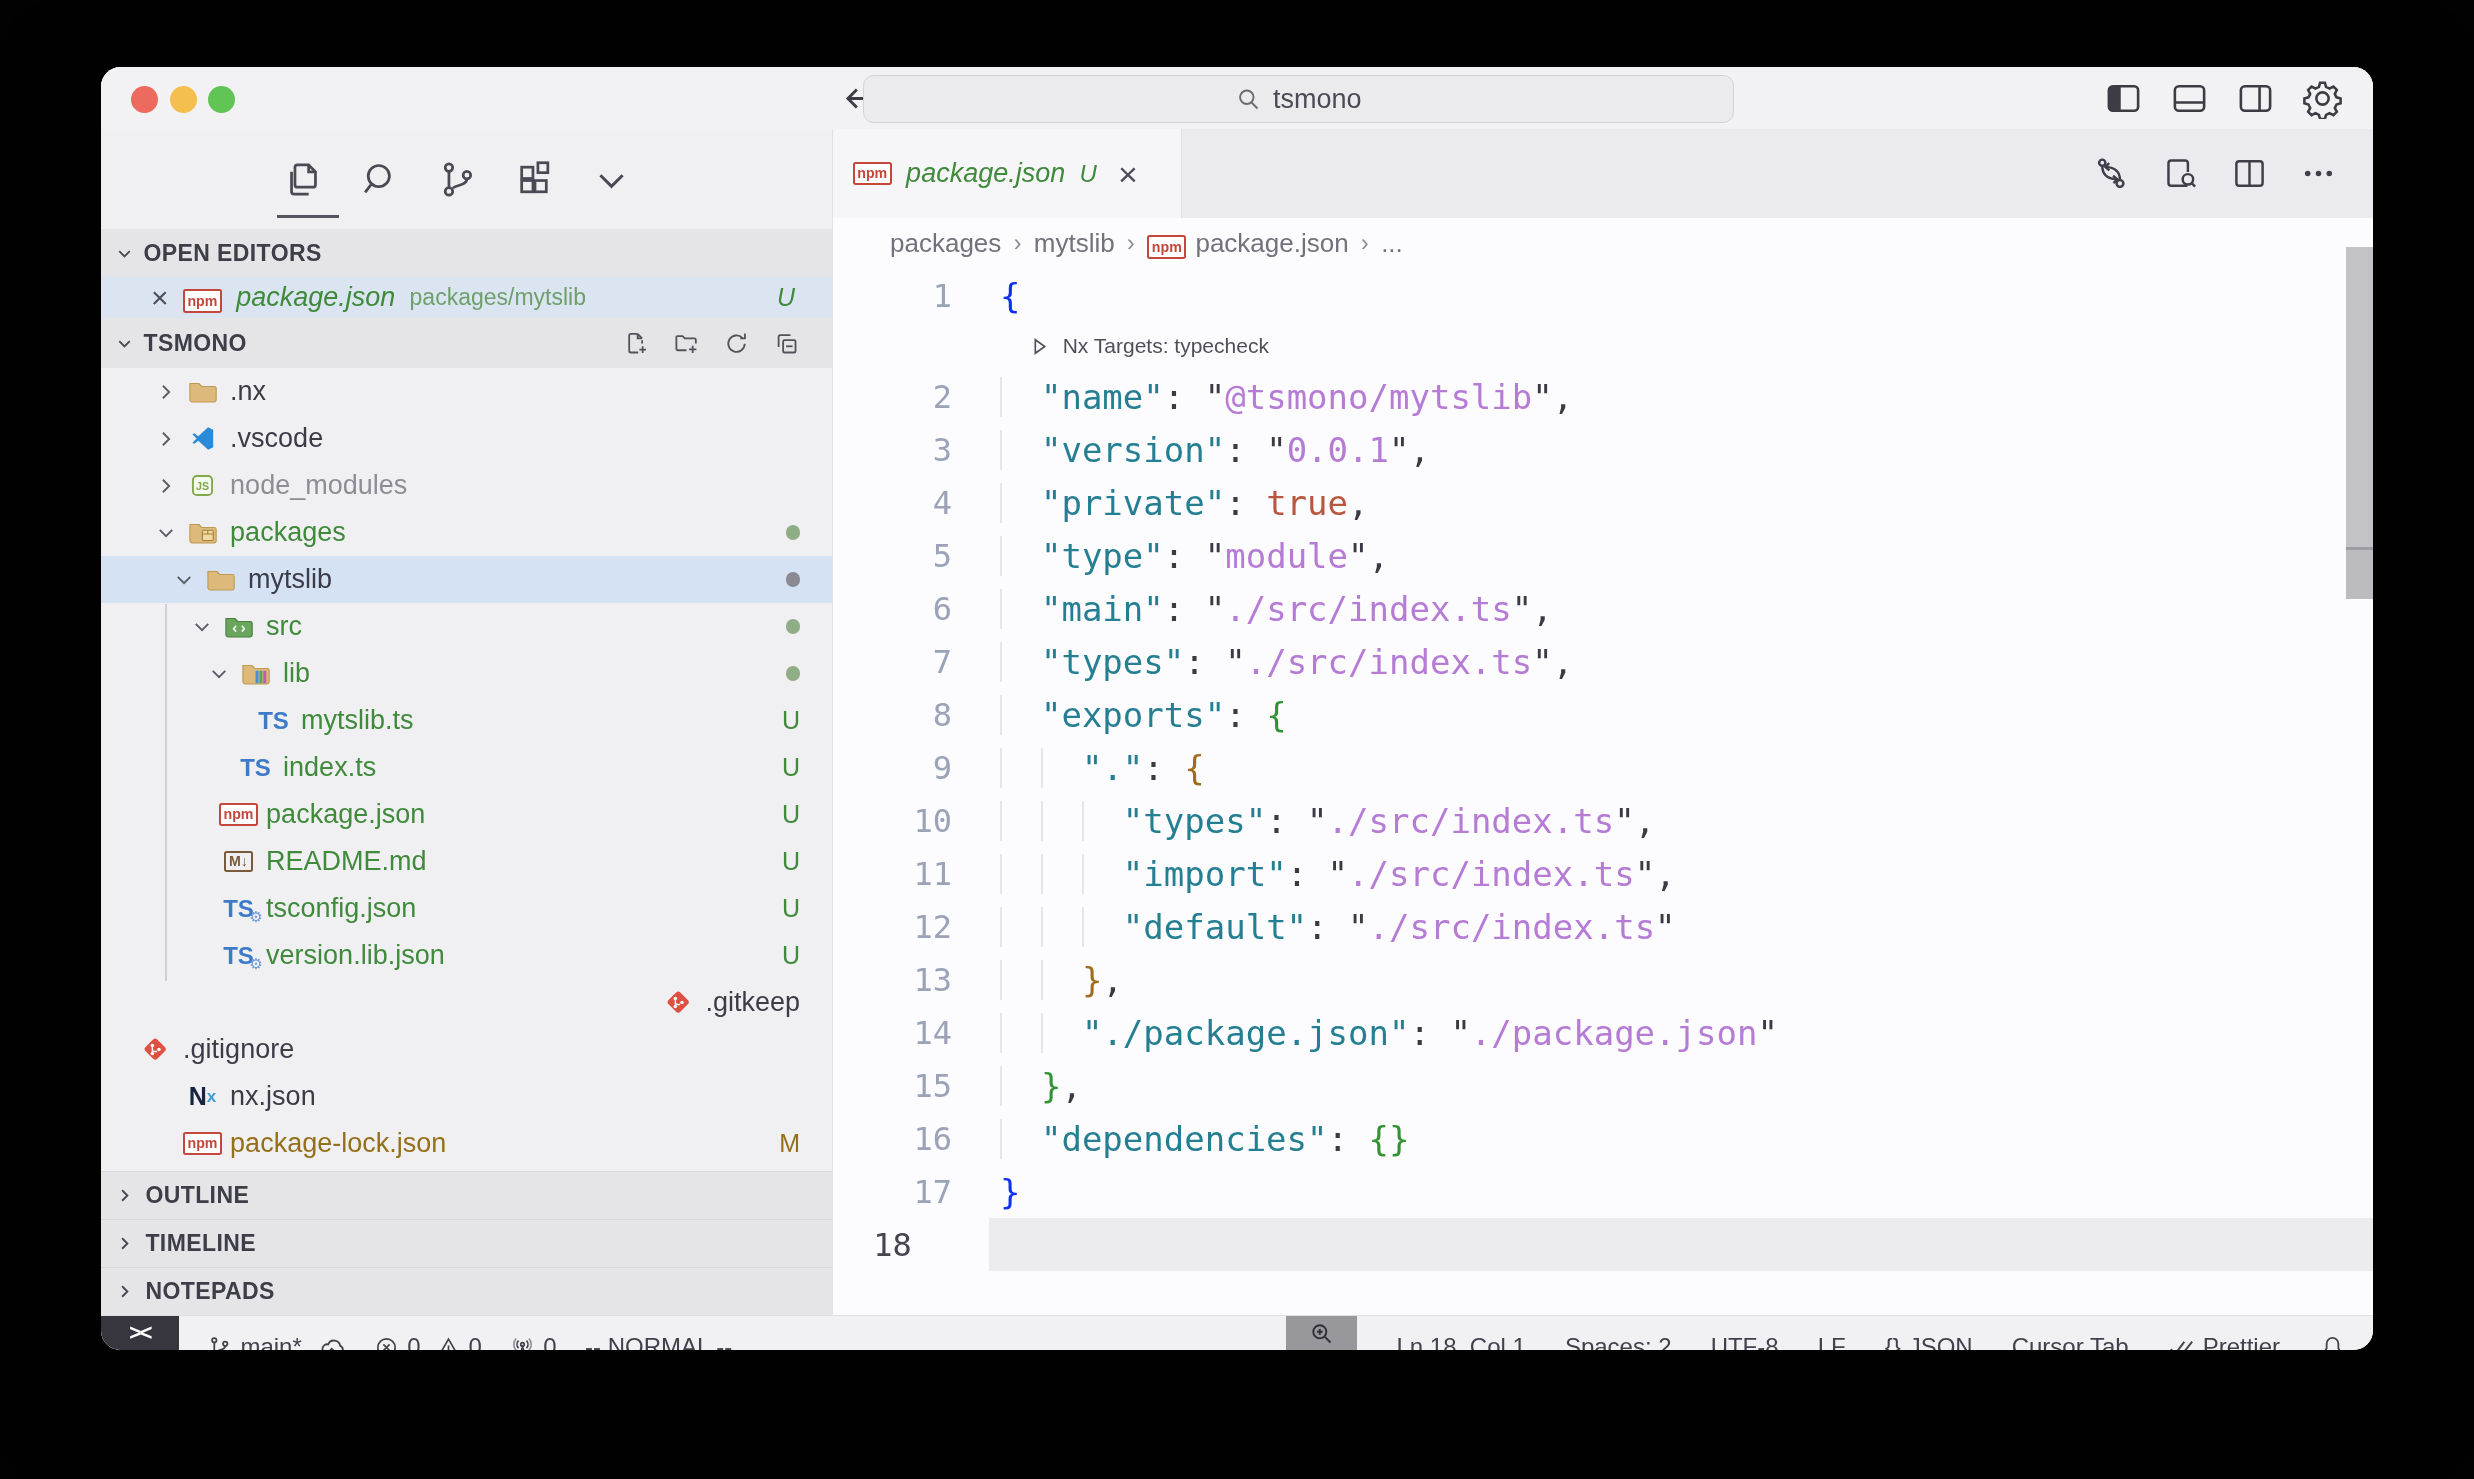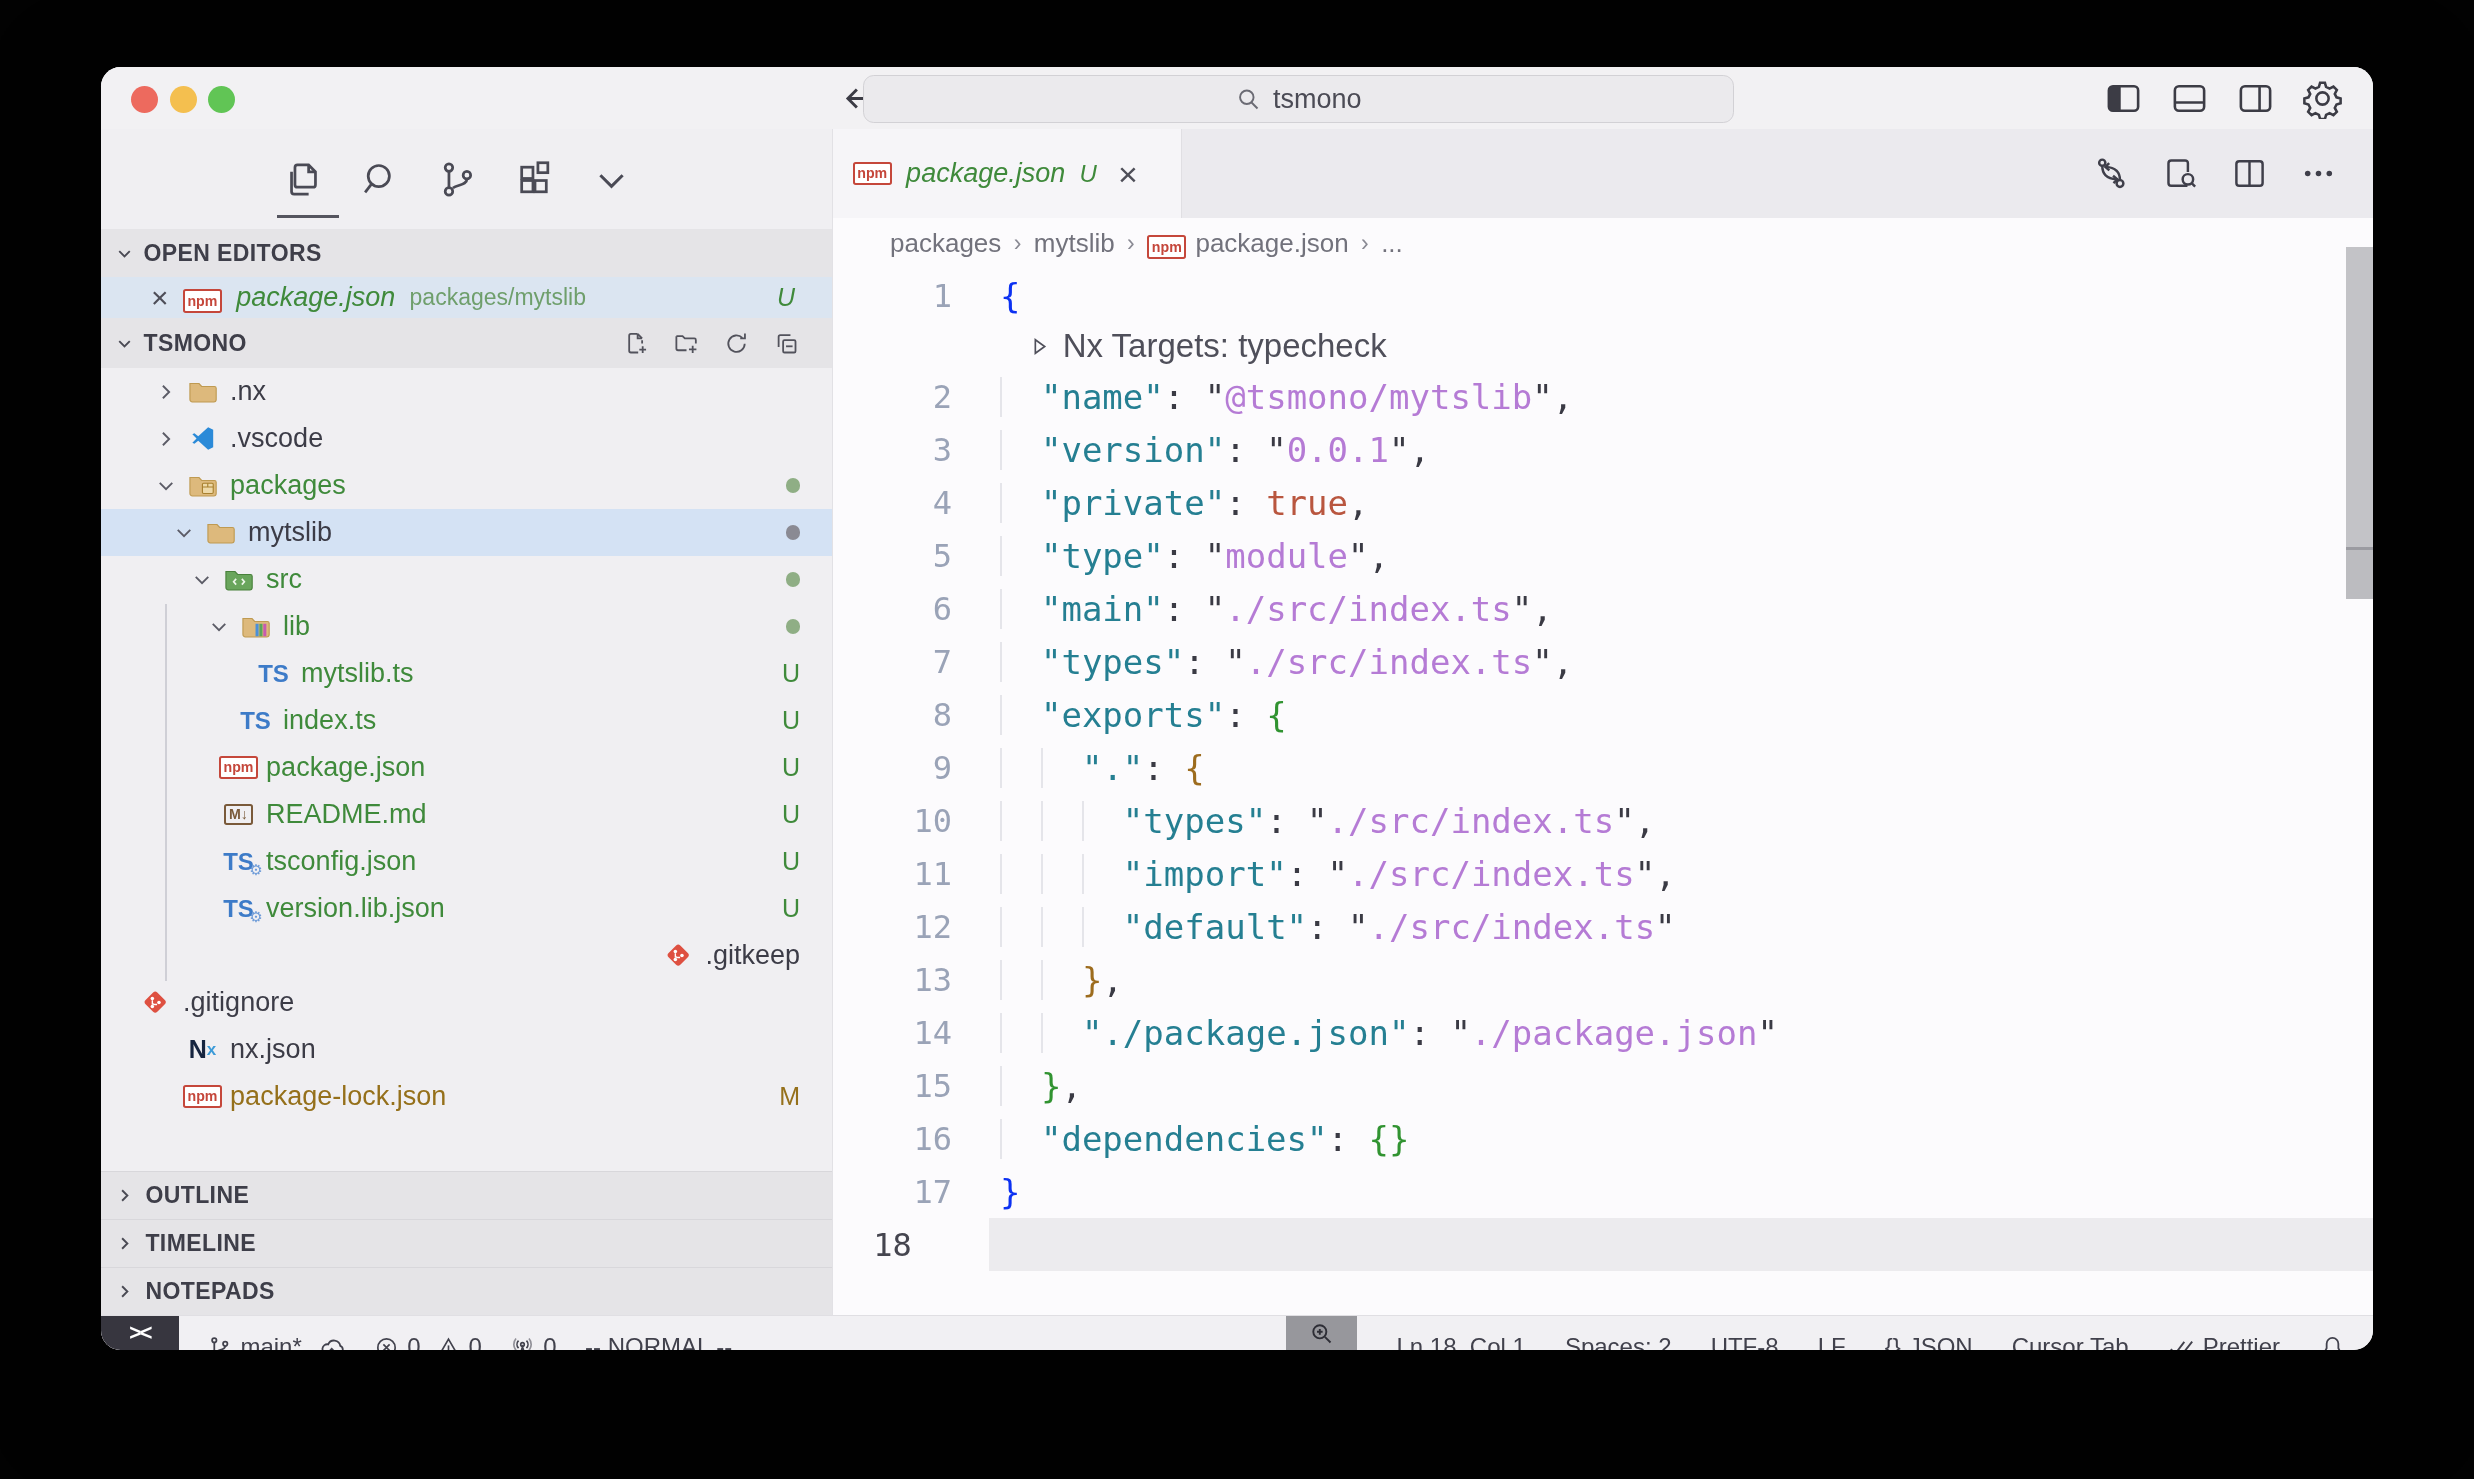--- a/index.html
+++ b/index.html
@@ -60,21 +60,21 @@
                font-size:26px;color:#72727c;background:#fcfbfd;}
   .crumbsep{color:#8a8a94;font-size:23px;}
   .codewrap{flex:1;position:relative;font-family:"DejaVu Sans Mono",monospace;font-size:34px;overflow:hidden;}
   .cline{height:53px;display:flex;align-items:center;}
   .cline.cur{background:linear-gradient(to right,transparent 156px,#ecebee 156px);}
   .lnum{width:119px;flex:none;text-align:right;color:#9aa3b7;font-size:32px;}
   .cur .lnum{color:#45454f;text-align:center;}
   .ltext{margin-left:48px;white-space:pre;color:#3a3a44;}
   .ltext span{white-space:pre;}
   .clens{height:48px;display:flex;align-items:center;padding-left:194px;gap:10.7px;
-         font-family:"Liberation Sans",sans-serif;font-size:33px;color:#4f4f5a;}
+         font-family:"Liberation Sans",sans-serif;font-size:21px;color:#4f4f5a;}
   .tok-g{background:linear-gradient(to right,#e5e5ea 1.8px,transparent 1.8px);}
   .tok-k{color:#257f92;}
   .tok-p,.tok-q{color:#3a3a44;}
   .tok-s{color:#b57bd5;}
   .tok-bool{color:#b9563f;}
   .tok-b1{color:#0c31f2;}
   .tok-b2{color:#319331;}
   .tok-b3{color:#9d6c1e;}
   .scrollthumb{position:absolute;right:0;top:118px;width:27px;height:348px;background:#c3c3c7;}
   .scrollseg{position:absolute;right:0;top:418px;width:27px;height:49px;background:#bcbcc0;border-top:3.6px solid #9b9ba1;}
@@ -281,20 +281,34 @@
               <span class="ticon">
                 <svg width="27" height="27" viewBox="0 0 24 24">
                   <path d="M17 2 8.2 10 4.8 7.4 3 8.3 6.7 12 3 15.7 4.8 16.6 8.2 14 17 22 21.5 19.7 V4.3 Z" fill="#2b8ad8"></path>
                 </svg>
               </span>
               <span class="tlabel c-def">.vscode</span>
             </div>
             <div class="trow" style="padding-left: 47px;">
               <span class="chev">
                 <svg width="25" height="25" viewBox="0 0 24 24" fill="none" stroke="#5b5b66" stroke-width="1.8">
+                  <path d="M9.5 6.5 15.5 12.5 9.5 18.5"></path>
+                </svg>
+              </span>
+              <span class="ticon">
+                <svg width="27" height="27" viewBox="0 0 24 24" style="font-size:30px">
+                  <rect x="3.5" y="3.5" width="17" height="17" rx="3.5" fill="#f4f9ee" stroke="#82a94b" stroke-width="1.7"></rect>
+                  <text x="12" y="16" font-size="9.5" font-weight="bold" fill="#82a94b" text-anchor="middle" font-family="Liberation Sans, sans-serif">JS</text>
+                </svg>
+              </span>
+              <span class="tlabel c-dim">node_modules</span>
+            </div>
+            <div class="trow" style="padding-left: 47px;">
+              <span class="chev">
+                <svg width="25" height="25" viewBox="0 0 24 24" fill="none" stroke="#5b5b66" stroke-width="1.8">
                   <path d="M6.5 9.5 12.5 15.5 18.5 9.5"></path>
                 </svg>
               </span>
               <span class="ticon">
                 <svg width="30" height="25" viewBox="0 0 26 22">
                   <path d="M1.5 4 h8 l2.3 2.6 H23 a1.6 1.6 0 0 1 1.6 1.6 V18 a2.2 2.2 0 0 1 -2.2 2.2 H3.7 A2.2 2.2 0 0 1 1.5 18 Z" fill="#ddb97c" stroke="#bf9a51"></path>
                   <rect x="12.5" y="9" width="9.5" height="9" rx="1" fill="#eed9a8" stroke="#a8802f"></rect>
                   <path d="M12.5 12.3 h9.5 M17.2 9 v3.3" stroke="#a8802f" fill="none"></path>
                 </svg>
               </span>

